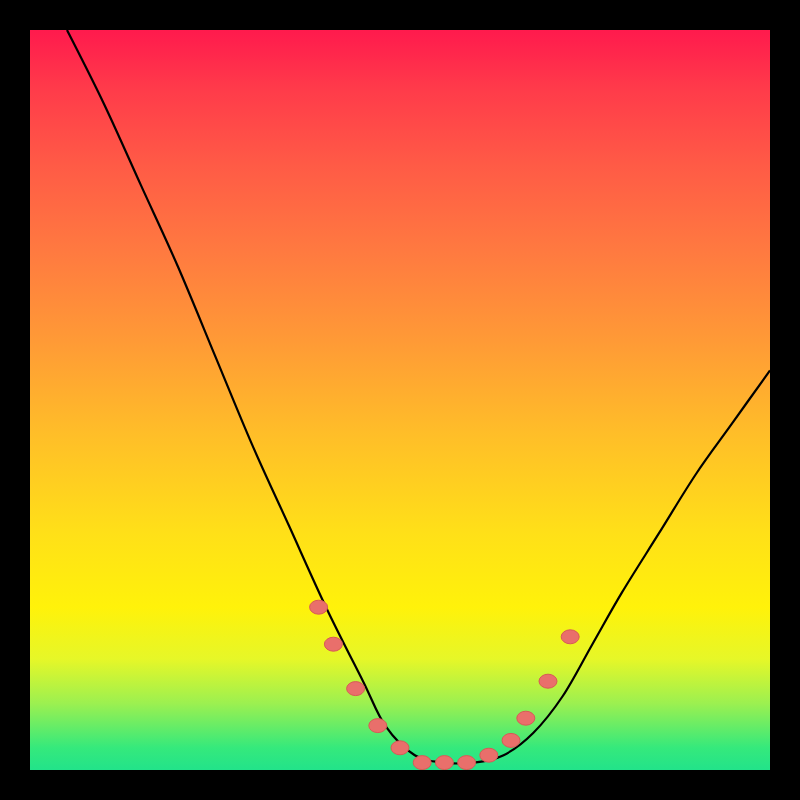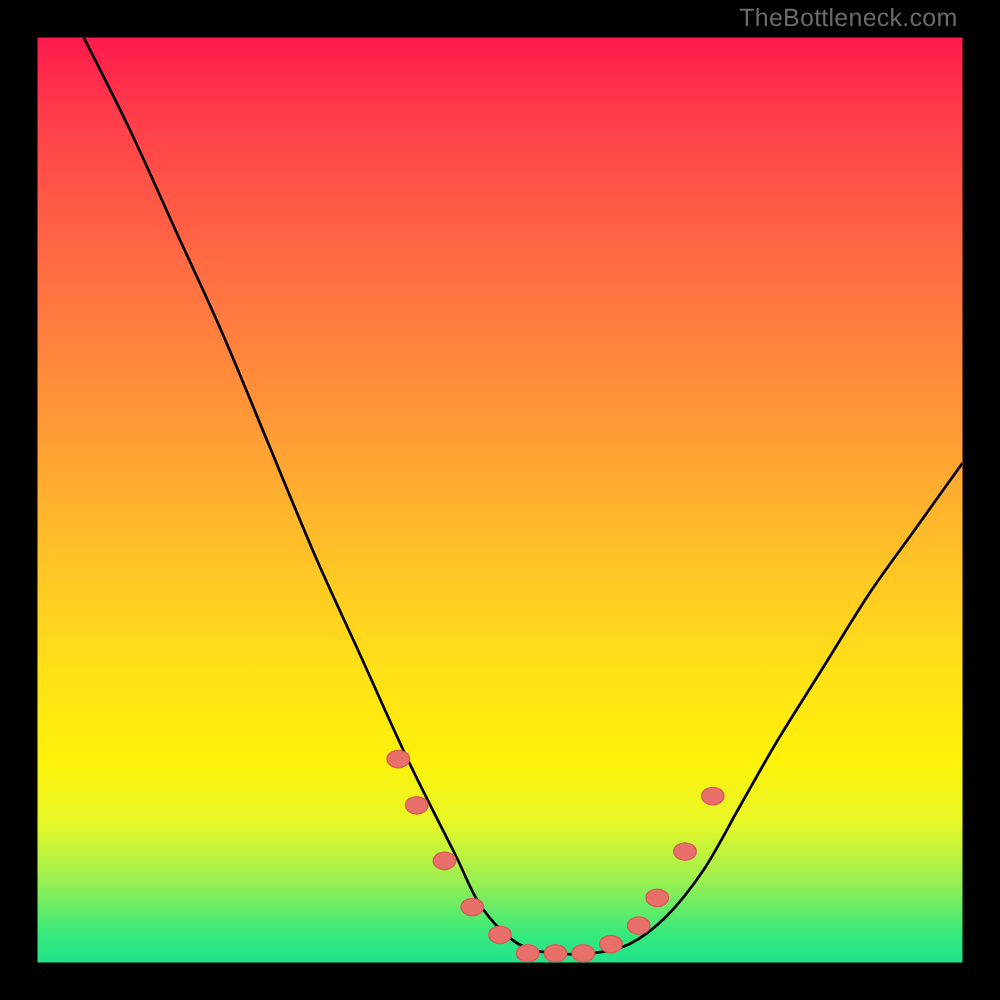--- a/index.html
+++ b/index.html
@@ -56,21 +56,20 @@
     left: 0;
     top: 0;
     width: 740px;
     height: 740px;
   }
 </style>
 </head>
 <body>
 
 <div class="frame">
-  <div class="watermark">TheBottleneck.com</div>
 
   <div class="plot">
     <svg class="curve" viewBox="0 0 740 740" preserveAspectRatio="none">
       <g>
         <path id="curve-path" fill="none" stroke="#000" stroke-width="2.2" d="M 37.0 0.0 C 43.2 12.3, 61.7 48.1, 74.0 74.0 C 86.3 99.9, 98.7 128.3, 111.0 155.4 C 123.3 182.5, 135.7 208.4, 148.0 236.8 C 160.3 265.2, 172.7 296.0, 185.0 325.6 C 197.3 355.2, 209.7 386.0, 222.0 414.4 C 234.3 442.8, 246.7 468.7, 259.0 495.8 C 271.3 522.9, 283.7 551.3, 296.0 577.2 C 308.3 603.1, 323.1 631.5, 333.0 651.2 C 342.9 670.9, 346.6 683.3, 355.2 695.6 C 363.8 707.9, 374.9 719.0, 384.8 725.2 C 394.7 731.4, 404.5 731.4, 414.4 732.6 C 424.3 733.8, 434.1 733.8, 444.0 732.6 C 453.9 731.4, 463.7 730.1, 473.6 725.2 C 483.5 720.3, 493.3 712.9, 503.2 703.0 C 513.1 693.1, 522.9 680.8, 532.8 666.0 C 542.7 651.2, 552.5 631.5, 562.4 614.2 C 572.3 596.9, 580.9 580.9, 592.0 562.4 C 603.1 543.9, 616.7 522.9, 629.0 503.2 C 641.3 483.5, 653.7 462.5, 666.0 444.0 C 678.3 425.5, 690.7 409.5, 703.0 392.2 C 715.3 374.9, 733.8 349.0, 740.0 340.4"></path>
       </g>
       <g id="markers">
           <ellipse cx="288.6" cy="577.2" rx="9" ry="7" fill="#e96f6b" stroke="#d85a56" stroke-width="1"></ellipse>
           <ellipse cx="303.4" cy="614.2" rx="9" ry="7" fill="#e96f6b" stroke="#d85a56" stroke-width="1"></ellipse>
           <ellipse cx="325.6" cy="658.6" rx="9" ry="7" fill="#e96f6b" stroke="#d85a56" stroke-width="1"></ellipse>

